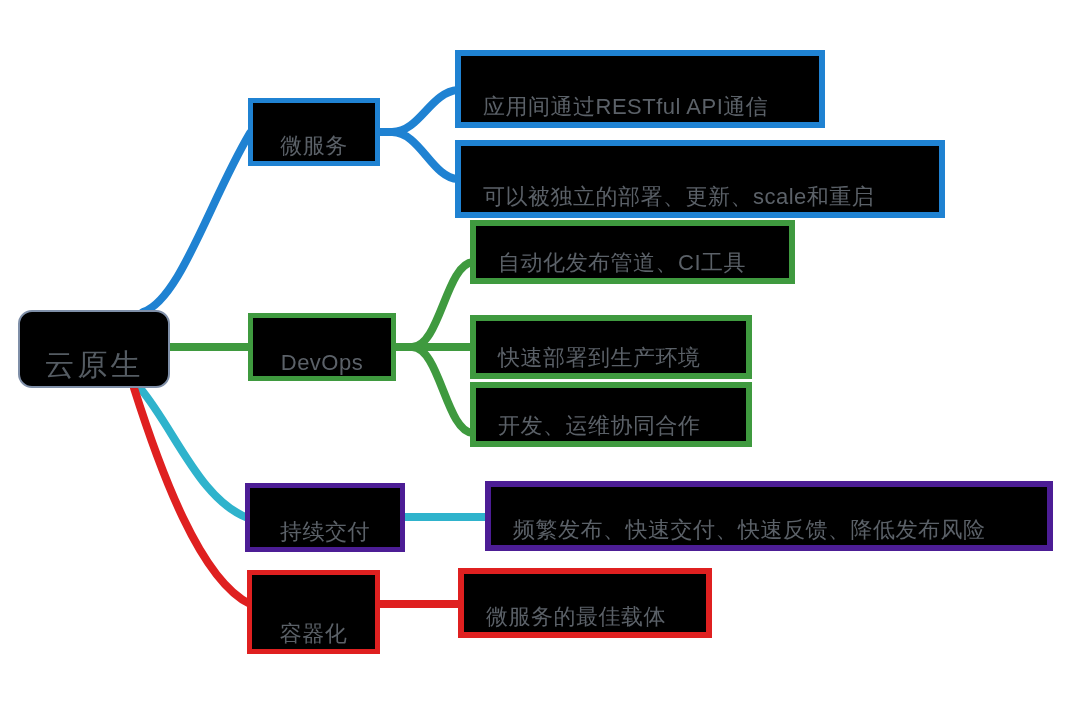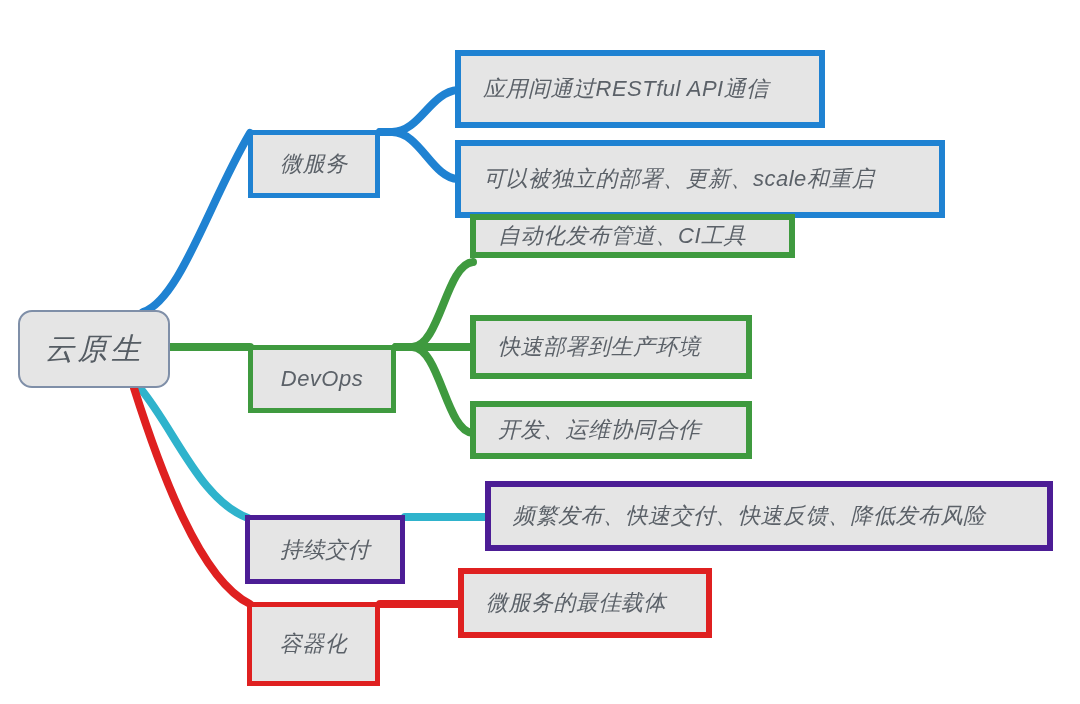--- a/index.html
+++ b/index.html
@@ -8,37 +8,36 @@
     background:#ffffff;
     font-family:"Liberation Sans","DejaVu Sans",sans-serif;
     overflow:hidden;
     position:relative;
   }
   #canvas{position:absolute;left:0;top:0;width:1080px;height:704px;}
   svg#links{position:absolute;left:0;top:0;width:1080px;height:704px;pointer-events:none;}
   .node{
     position:absolute;
     box-sizing:border-box;
-    background:#e5e5e5;
+    background:#000000;
     display:flex;
-    align-items:center;
+    align-items:flex-end;
     color:#5b6168;
     white-space:nowrap;
     letter-spacing:0.5px;
-    font-style:italic;
   }
   .node.root{
     border:2px solid #7f8fa8;
     border-radius:14px;
     justify-content:center;
     font-size:30px;
     color:#555c63;
     letter-spacing:3px;
   }
-  .node.branch{ justify-content:center; font-size:22px;margin-top:32px; }
+  .node.branch{ justify-content:center; font-size:22px; }
   .node.leaf{ justify-content:flex-start; font-size:22px; padding-left:22px; }
   .b-blue{border:6px solid #1f82d2;}
   .b-green{border:6px solid #3f9a3f;}
   .b-cyan{border:6px solid #4c1d95;}
   .b-red{border:6px solid #df2020;}
   .node.branch.b-blue,.node.branch.b-green,.node.branch.b-cyan,.node.branch.b-red{border-width:5px;}
 </style>
 </head>
 <body>
 
@@ -76,27 +75,27 @@
   <div class="node leaf b-blue" style="left:455px;top:50px;width:370px;height:78px;">
     <span>应用间通过RESTful API通信</span>
   </div>
   <div class="node leaf b-blue" style="left:455px;top:140px;width:490px;height:78px;">
     <span>可以被独立的部署、更新、scale和重启</span>
   </div>
 
   <div class="node branch b-green" style="left:248px;top:313px;width:148px;height:68px;">
     <span>DevOps</span>
   </div>
-  <div class="node leaf b-green" style="left:470px;top:214px;width:325px;height:44px;">
+  <div class="node leaf b-green" style="left:470px;top:220px;width:325px;height:64px;">
     <span>自动化发布管道、CI工具</span>
   </div>
   <div class="node leaf b-green" style="left:470px;top:315px;width:282px;height:64px;">
     <span>快速部署到生产环境</span>
   </div>
-  <div class="node leaf b-green" style="left:470px;top:401px;width:282px;height:58px;">
+  <div class="node leaf b-green" style="left:470px;top:382px;width:282px;height:65px;">
     <span>开发、运维协同合作</span>
   </div>
 
   <div class="node branch b-cyan" style="left:245px;top:483px;width:160px;height:69px;">
     <span>持续交付</span>
   </div>
   <div class="node leaf b-cyan" style="left:485px;top:481px;width:568px;height:70px;">
     <span>频繁发布、快速交付、快速反馈、降低发布风险</span>
   </div>
 

